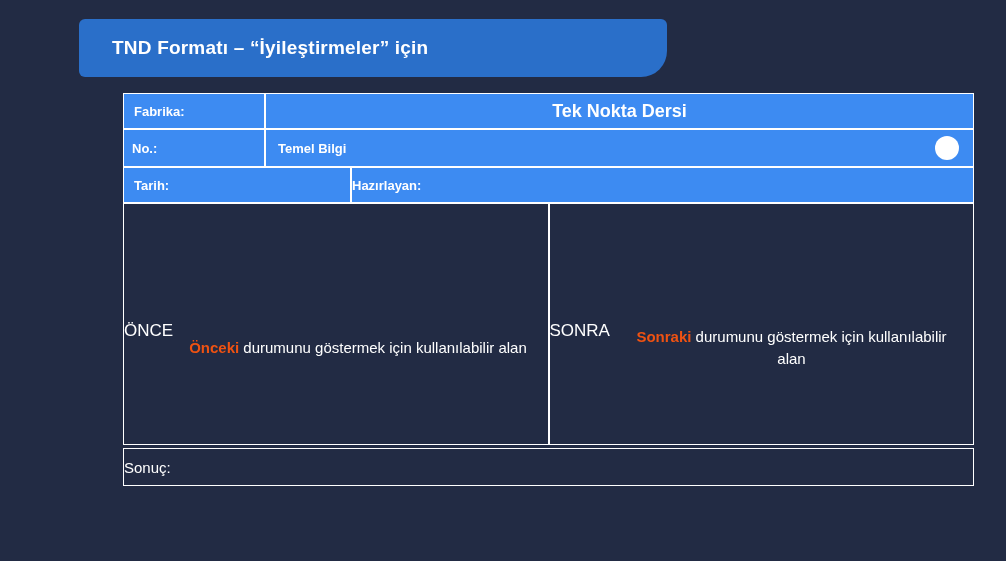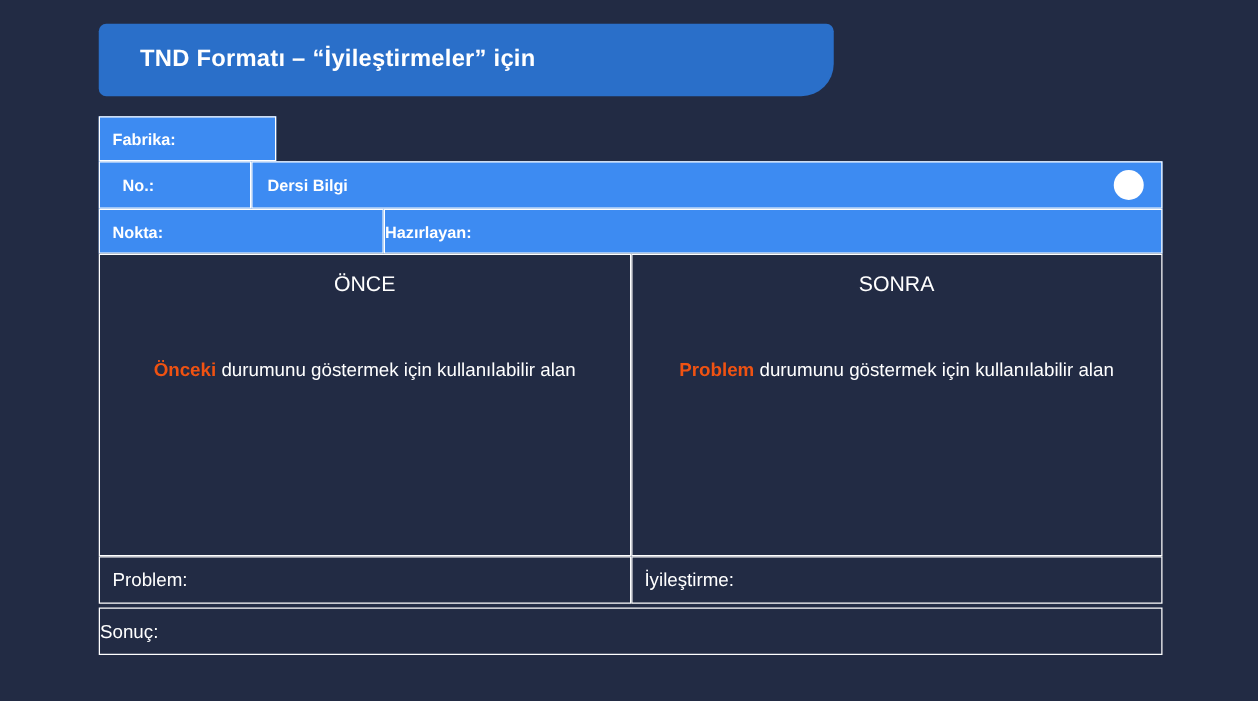--- a/index.html
+++ b/index.html
@@ -44,20 +44,21 @@
   .form {
     position: absolute;
     left: 79px;
     top: 93px;
     width: 851px;
   }
   .row {
     display: flex;
     width: 100%;
     box-sizing: border-box;
+    margin-left: 44px;
   }
   .cell {
     box-sizing: border-box;
     border: 1px solid #ffffff;
     display: flex;
     align-items: center;
     color: #ffffff;
   }
   .blue {
     background: #3d8bf2;
@@ -77,22 +78,22 @@
   .r1 .c-right {
     flex: 1;
     justify-content: center;
     font-size: 18px;
     font-weight: bold;
   }
 
   
   .r2 { height: 38px; }
   .r2 .c-no {
-    width: 122px;
-    padding-left: 18px;
+    width: 142px;
+    padding-left: 8px;
     font-size: 13px;
     font-weight: bold;
   }
   .r2 .c-opt {
     flex: 1;
     padding-left: 12px;
     padding-right: 14px;
     justify-content: space-between;
     font-size: 13px;
     font-weight: bold;
@@ -119,21 +120,21 @@
   .r3 .c-haz {
     flex: 1;
     font-size: 13px;
     font-weight: bold;
   }
 
   
   .r4 { height: 242px; }
   .panel {
     flex: 1;
-    flex-direction: column;
+    flex-direction: row;
     align-items: center;
     justify-content: flex-start;
     border: 1px solid #ffffff;
     box-sizing: border-box;
     background: #222b44;
     display: flex;
     color: #ffffff;
   }
   .panel-head {
     margin-top: 14px;
@@ -176,64 +177,59 @@
   <div class="title-banner">
     <span class="title-text">TND Formatı – “İyileştirmeler” için</span>
   </div>
 
   <div class="form">
 
     <div class="row r1">
       <div class="cell blue c-left">
         <span>Fabrika:</span>
       </div>
+      <div class="cell blue c-right">
+        <span>Tek Nokta Dersi</span>
+      </div>
     </div>
 
     <div class="row r2">
       <div class="cell blue c-no">
         <span>No.:</span>
       </div>
       <div class="cell blue c-opt">
-        <span>Dersi Bilgi</span>
+        <span>Temel Bilgi</span>
         <span class="dot"></span>
       </div>
     </div>
 
     <div class="row r3">
       <div class="cell blue c-tarih">
-        <span>Nokta:</span>
+        <span>Tarih:</span>
       </div>
       <div class="cell blue c-haz">
         <span>Hazırlayan:</span>
       </div>
     </div>
 
     <div class="row r4">
       <div class="panel">
         <div class="panel-head">ÖNCE</div>
         <div class="panel-body">
           <span class="hl">Önceki</span><span> durumunu göstermek için kullanılabilir alan</span>
         </div>
       </div>
       <div class="panel">
         <div class="panel-head">SONRA</div>
         <div class="panel-body">
-          <span class="hl">Problem</span><span> durumunu göstermek için kullanılabilir alan</span>
+          <span class="hl">Sonraki</span><span> durumunu göstermek için kullanılabilir alan</span>
         </div>
       </div>
     </div>
 
-    <div class="row r5">
-      <div class="cell dark c-half">
-        <span>Problem:</span>
-      </div>
-      <div class="cell dark c-half">
-        <span>İyileştirme:</span>
-      </div>
-    </div>
 
     <div class="row r6">
       <div class="cell dark c-full">
         <span>Sonuç:</span>
       </div>
     </div>
 
   </div>
 </div>
 

